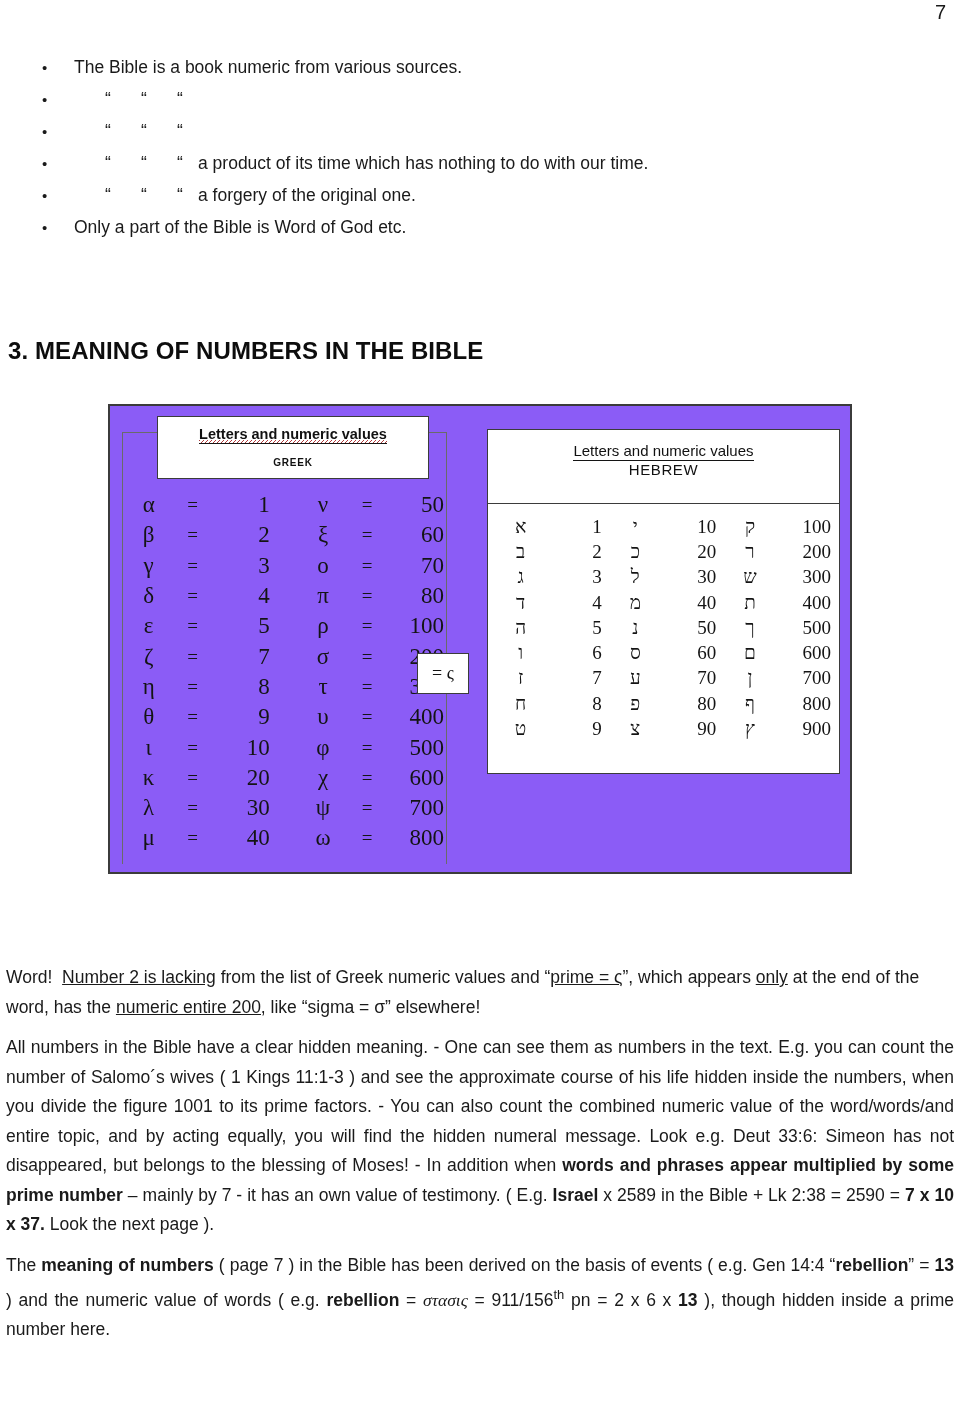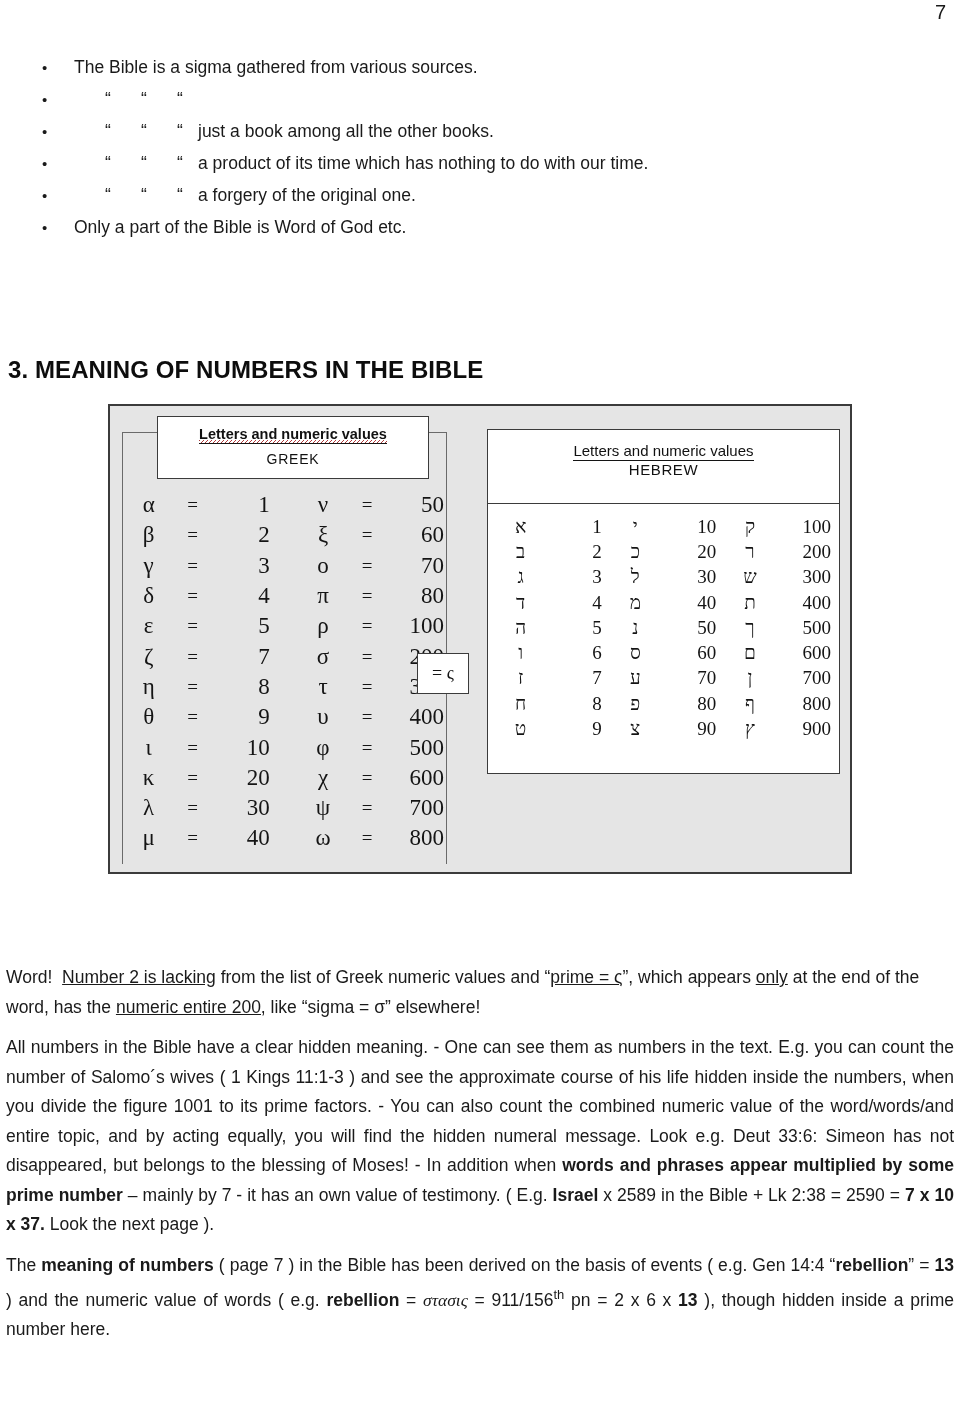--- a/index.html
+++ b/index.html
@@ -58,38 +58,38 @@
     text-align: center;
   }
   .ditto-lead {
     display: inline-block;
     width: 16px;
   }
 
   
   .section-heading {
     position: absolute;
-    top: 356px;
+    top: 337px;
     left: 8px;
     font-size: 24px;
     font-weight: bold;
     letter-spacing: 0.1px;
     color: #0d0d0d;
   }
 
   
   .figure {
     position: absolute;
     left: 108px;
     top: 404px;
     width: 744px;
     height: 470px;
     border: 2px solid #3b3b3b;
     box-sizing: border-box;
-    background: #e5e5e5;
+    background: #8b5cf6;
     overflow: hidden;
   }
 
   
   .greek-panel {
     position: absolute;
     left: 12px;
     top: 26px;
     width: 325px;
     height: 432px;
@@ -119,23 +119,23 @@
     padding-bottom: 1px;
     background-image: repeating-linear-gradient(
         135deg,
         #b03a3a 0px, #b03a3a 1px,
         transparent 1px, transparent 3px);
     background-repeat: repeat-x;
     background-size: 4px 3px;
     background-position: left bottom;
   }
   .greek-title-sub {
-    margin-top: 7px;
-    font-size: 14px;
-    font-weight: normal;
+    margin-top: 13px;
+    font-size: 10px;
+    font-weight: bold;
     letter-spacing: 0.8px;
     color: #111111;
   }
   .greek-rows {
     position: absolute;
     left: 0;
     top: 57px;
     width: 100%;
     font-family: "Liberation Serif", serif;
   }
@@ -234,38 +234,37 @@
 </style>
 </head>
 <body>
 
 <div class="page-number">7</div>
 
 <div class="bullet-list">
 
   <div class="bullet-row">
     <span class="bullet-marker">•</span>
-    <span class="bullet-text">The Bible is a sigma gathered from various sources.</span>
+    <span class="bullet-text">The Bible is a book numeric from various sources.</span>
   </div>
 
   <div class="bullet-row">
     <span class="bullet-marker">•</span>
     <span class="ditto-lead"></span>
     <span class="ditto-cell">“</span>
     <span class="ditto-cell">“</span>
     <span class="ditto-cell">“</span>
   </div>
 
   <div class="bullet-row">
     <span class="bullet-marker">•</span>
     <span class="ditto-lead"></span>
     <span class="ditto-cell">“</span>
     <span class="ditto-cell">“</span>
     <span class="ditto-cell">“</span>
-    <span class="bullet-text">just a book among all the other books.</span>
   </div>
 
   <div class="bullet-row">
     <span class="bullet-marker">•</span>
     <span class="ditto-lead"></span>
     <span class="ditto-cell">“</span>
     <span class="ditto-cell">“</span>
     <span class="ditto-cell">“</span>
     <span class="bullet-text">a product of its time which has nothing to do with our time.</span>
   </div>

